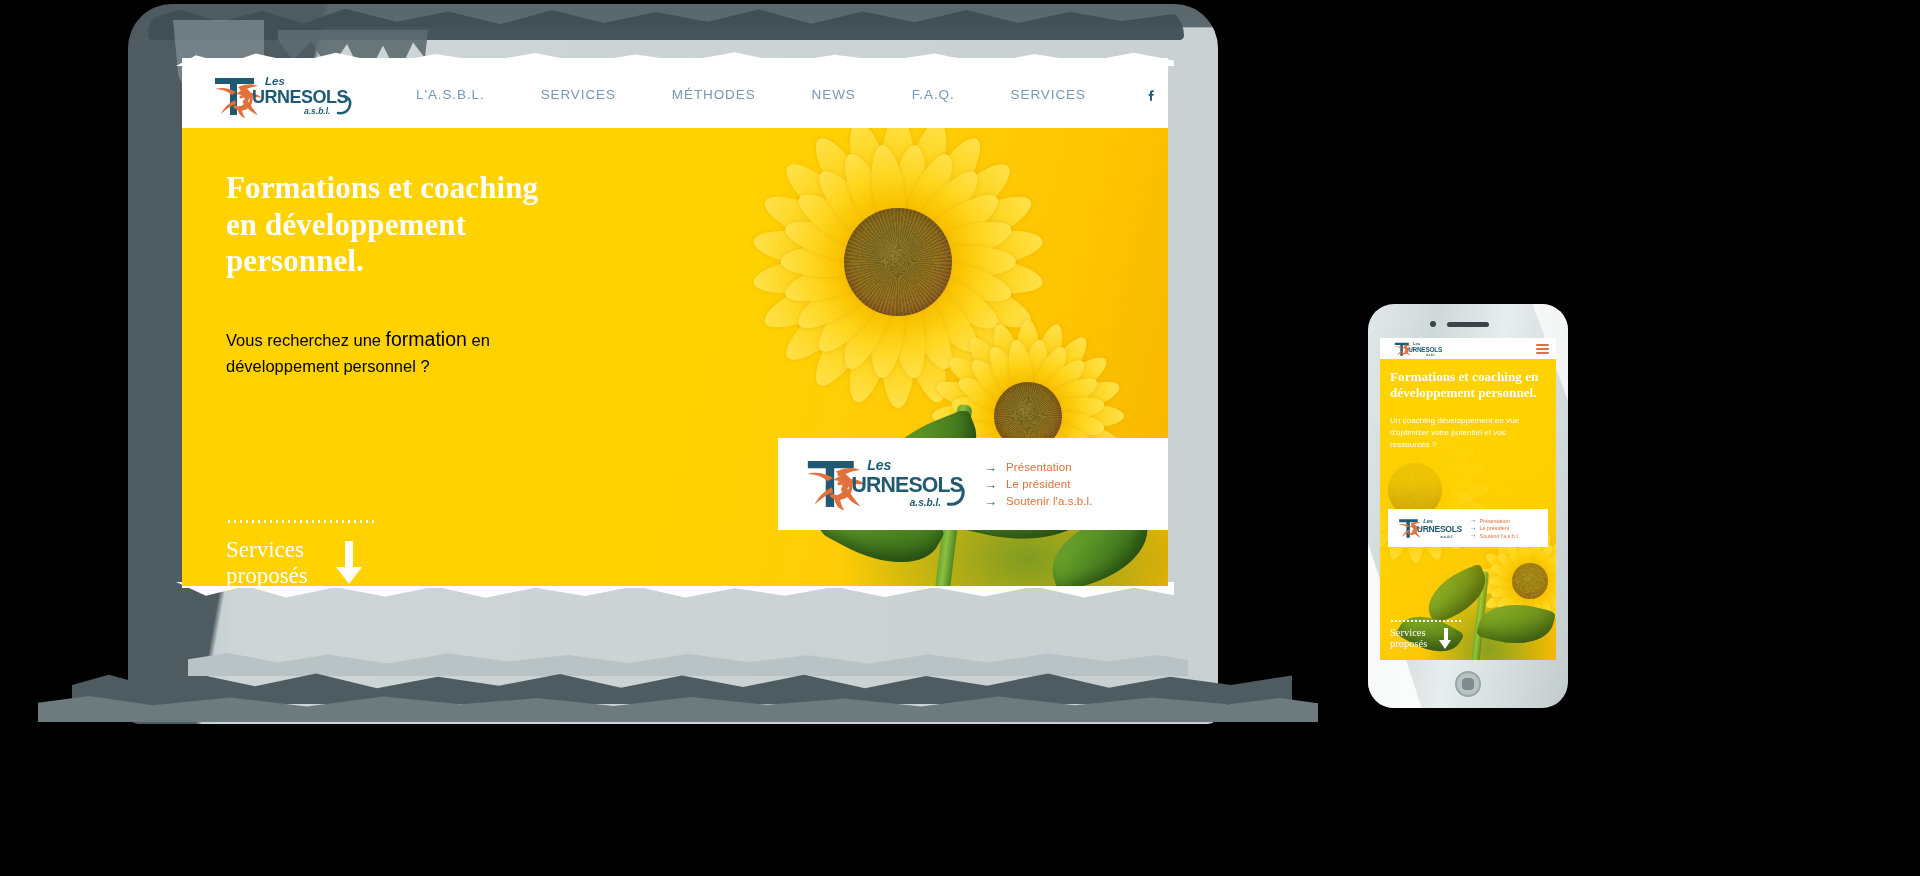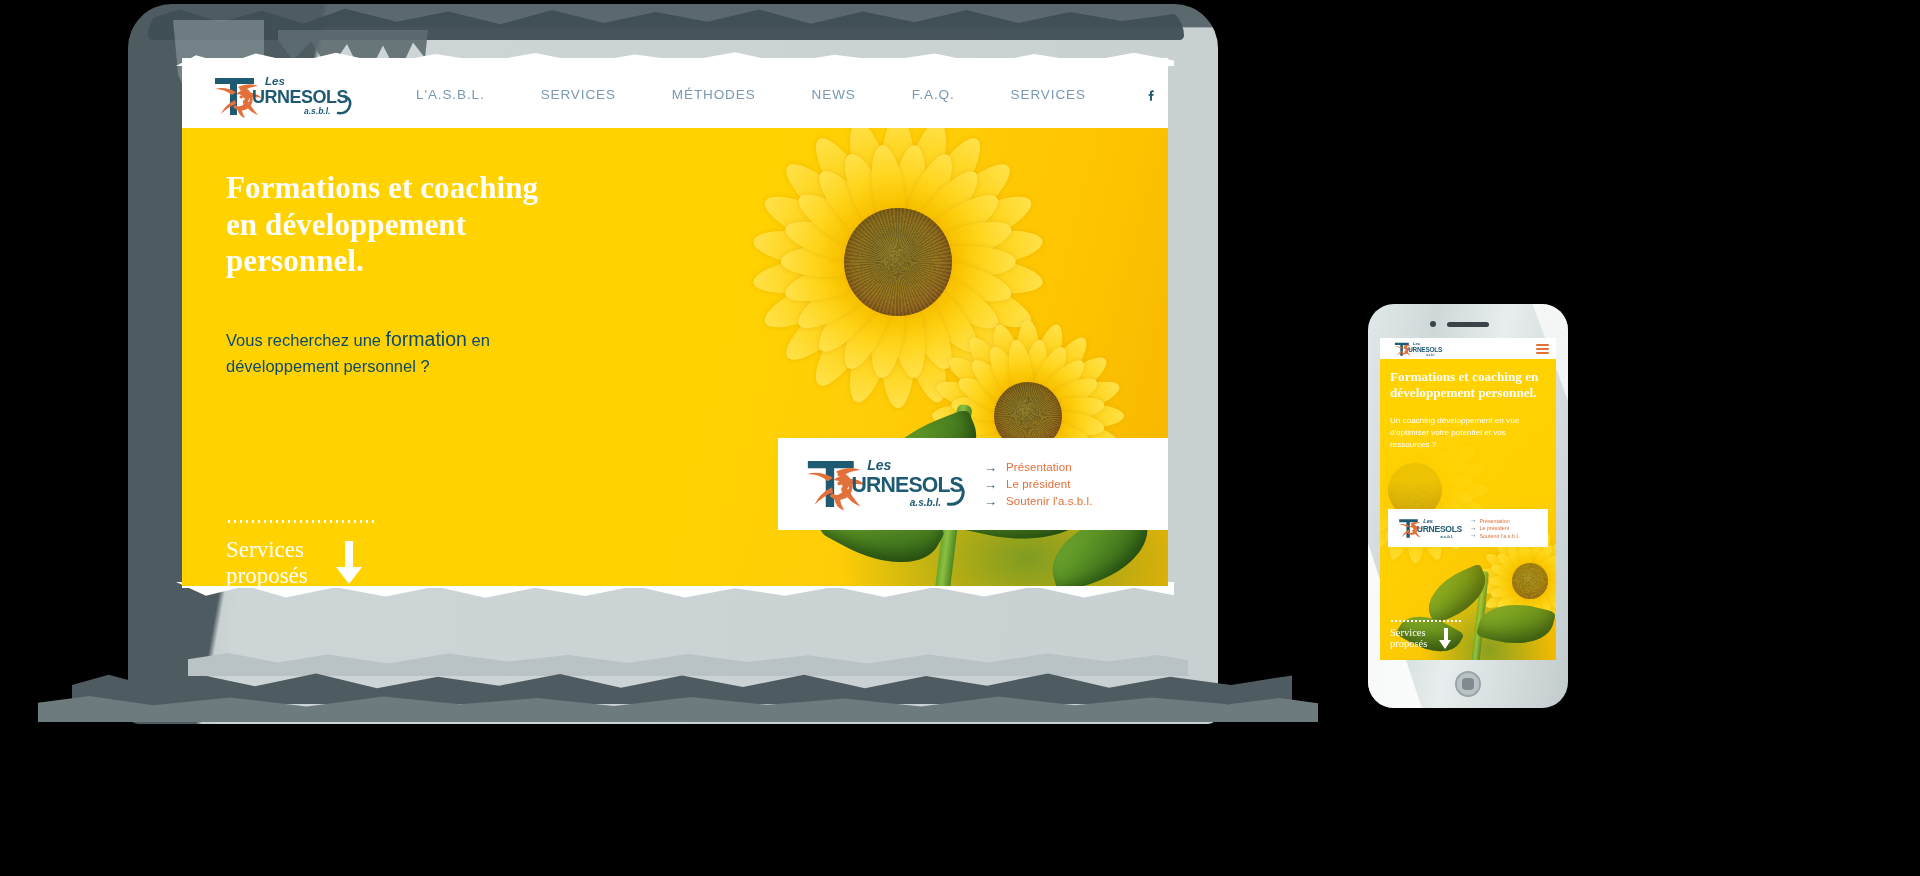--- a/index.html
+++ b/index.html
@@ -132,21 +132,21 @@
     border-radius: 6px;
   }
   .hero-fade { position:absolute; left:0; top:0; width:120px; height:100%;
     background: linear-gradient(90deg,#FFD200 0%, rgba(255,210,0,0) 100%); }
 
   .hero-text { position:absolute; left:44px; top:42px; width: 330px; z-index:4; }
   .hero-h1 {
     font-family:"Liberation Serif", serif; font-weight:700; color:#fff;
     font-size: 31px; line-height: 1.18; letter-spacing:.1px;
   }
-  .hero-sub { margin-top: 44px; color:#0c4a6e; font-size:16.5px; line-height:1.55; font-weight:400; }
+  .hero-sub { margin-top: 44px; color:#000000; font-size:16.5px; line-height:1.55; font-weight:400; }
   .hero-sub .em { font-size:19.5px; font-weight:400; }
   .hero-cta { position:absolute; left:44px; top: 392px; z-index:4; }
   .dots {
     width: 148px; height:3px; margin-bottom: 14px;
     background-image: radial-gradient(circle, #fff 42%, rgba(255,255,255,0) 44%);
     background-size: 6px 3px; background-repeat: repeat-x;
   }
   .cta-row { display:flex; align-items:center; gap: 28px; }
   .cta-text { font-family:"Liberation Serif", serif; color:#fff; font-size:23px; line-height:1.12; }
   .arrow-dn { width:26px; height:44px; position:relative; }

